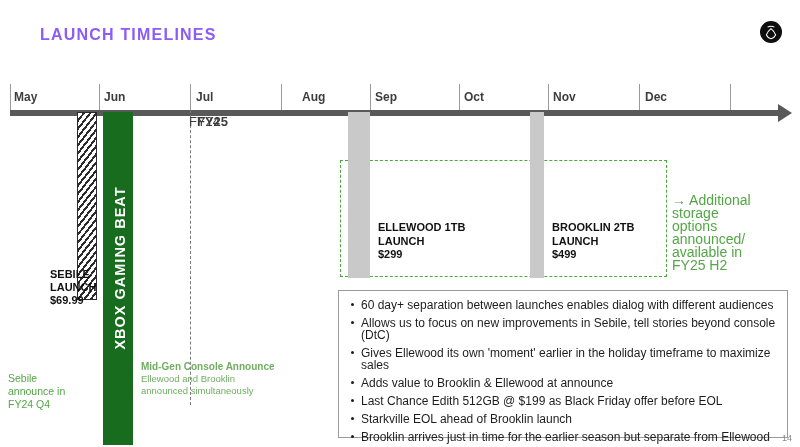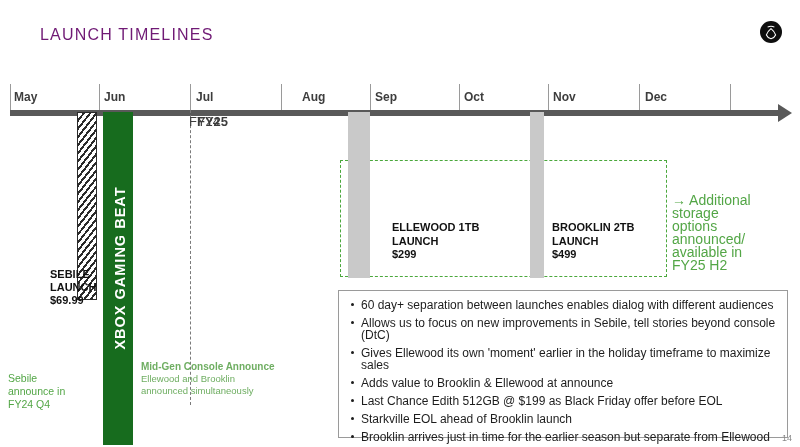--- a/index.html
+++ b/index.html
@@ -9,22 +9,22 @@
     font-family:"Liberation Sans", sans-serif;
     color:#222;
     position:relative;
     overflow:hidden;
   }
   .slide{position:absolute;left:0;top:0;width:800px;height:447px;}
 
   
   .title{
     position:absolute;left:40px;top:26px;
-    font-size:16px;font-weight:normal;letter-spacing:1.2px;
-    color:#701a75;
+    font-size:16px;font-weight:bold;letter-spacing:1.2px;
+    color:#8b5cf6;
   }
   .xbox-logo{
     position:absolute;right:18px;top:21px;
     width:22px;height:22px;border-radius:50%;
     background:#0e0e0e;
     display:flex;align-items:center;justify-content:center;
   }
   .xbox-logo svg{display:block;}
 
   
@@ -86,21 +86,21 @@
     font-size:9.5px;line-height:12px;color:#6fae62;
   }
   .midgen b{font-size:10px;color:#6fae62;margin-top:26px;}
 
   
   .prod-bar{position:absolute;background:#c9c9c9;}
   .ellewood-bar{left:348px;top:112px;width:22px;height:166px;}
   .brooklin-bar{left:530px;top:112px;width:14px;height:166px;}
 
   .prod-label{position:absolute;font-size:11px;font-weight:bold;line-height:13.5px;color:#111;}
-  .ellewood-label{left:392px;top:221px;width:120px;}
+  .ellewood-label{left:378px;top:221px;width:120px;}
   .brooklin-label{left:552px;top:221px;width:120px;}
 
   
   .storage-box{
     position:absolute;left:340px;top:160px;width:325px;height:115px;
     border:1px dashed #4aa83c;
   }
   .storage-note{
     position:absolute;left:672px;top:194px;width:84px;
     font-size:14px;line-height:13px;color:#53a646;

